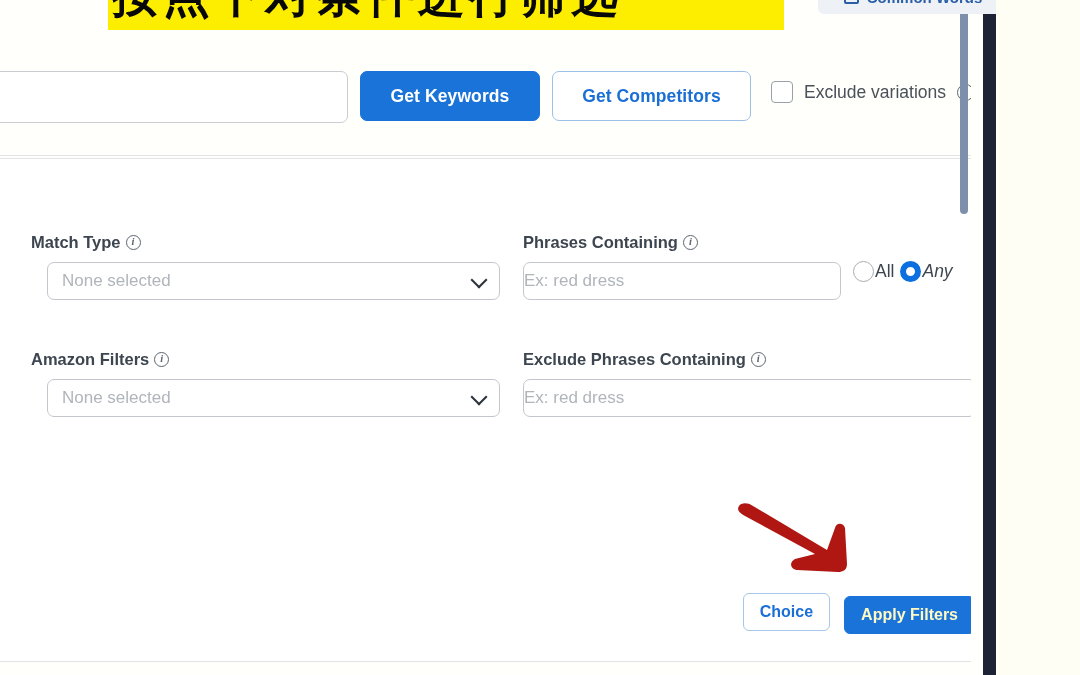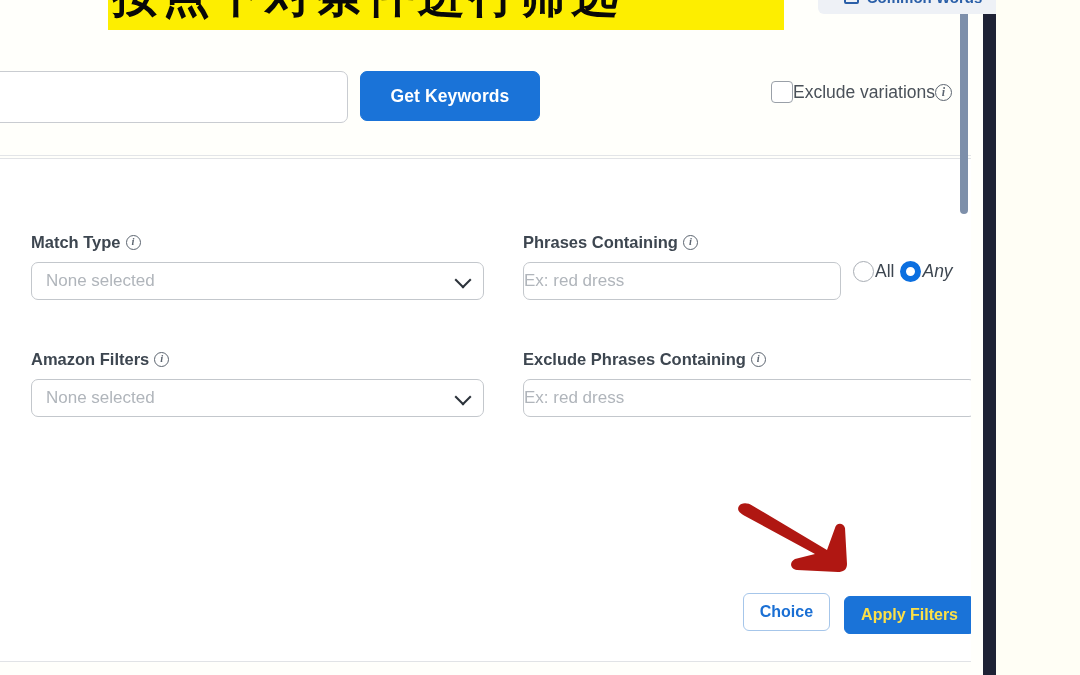--- a/index.html
+++ b/index.html
@@ -118,20 +118,21 @@
     border: 1px solid #9cc0e8;
     color: #1a6fd4;
   }
 
   .excl-wrap {
     position: absolute;
     left: 771px;
     top: 10px;
     display: flex;
     align-items: center;
+    gap: 11px;
   }
   .cbox {
     width: 22px;
     height: 22px;
     border: 1.6px solid #9aa0a8;
     border-radius: 4px;
     background: #fff;
     cursor: pointer;
     flex: none;
   }
@@ -204,20 +205,21 @@
     border: 1px solid #c3c7cc;
     border-radius: 7px;
     background: #fff;
     display: flex;
     align-items: center;
     padding: 0 14px;
     font-size: 17px;
     color: #b0b5bb;
     cursor: pointer;
     position: relative;
+    margin-left: 16px;
   }
   .chevron {
     position: absolute;
     right: 14px;
     top: 50%;
     width: 12px;
     height: 12px;
     margin-top: -7px;
     border-right: 2.4px solid #2b323a;
     border-bottom: 2.4px solid #2b323a;
@@ -289,21 +291,21 @@
   }
   .btn-clear {
     background: #ffffff;
     border: 1px solid #a6c6ea;
     color: #1a6fd4;
     min-width: 66px;
   }
   .btn-apply {
     background: #1a73d8;
     border: 1px solid #1a73d8;
-    color: #fde047;
+    color: #fef9c3;
     min-width: 130px;
     margin-top: 7px;
   }
 
   
   .yellow-highlight {
     position: absolute;
     left: 108px;
     top: -30px;
     width: 676px;
@@ -399,20 +401,21 @@
 <div id="screen">
 
   <div class="app-sheet">
 
     <div class="toolbar-row">
 
       <input class="kw-input" type="text" value="" placeholder="" style="">
 
       <div class="btn btn-primary">Get Keywords</div>
 
+      <div class="btn btn-outline">Get Competitors</div>
 
       <div class="excl-wrap">
         <div class="cbox"></div>
         <span class="excl-label">Exclude variations</span>
         <span class="info-i lg">i</span>
       </div>
     </div>
 
     <div class="divider"></div>
 

